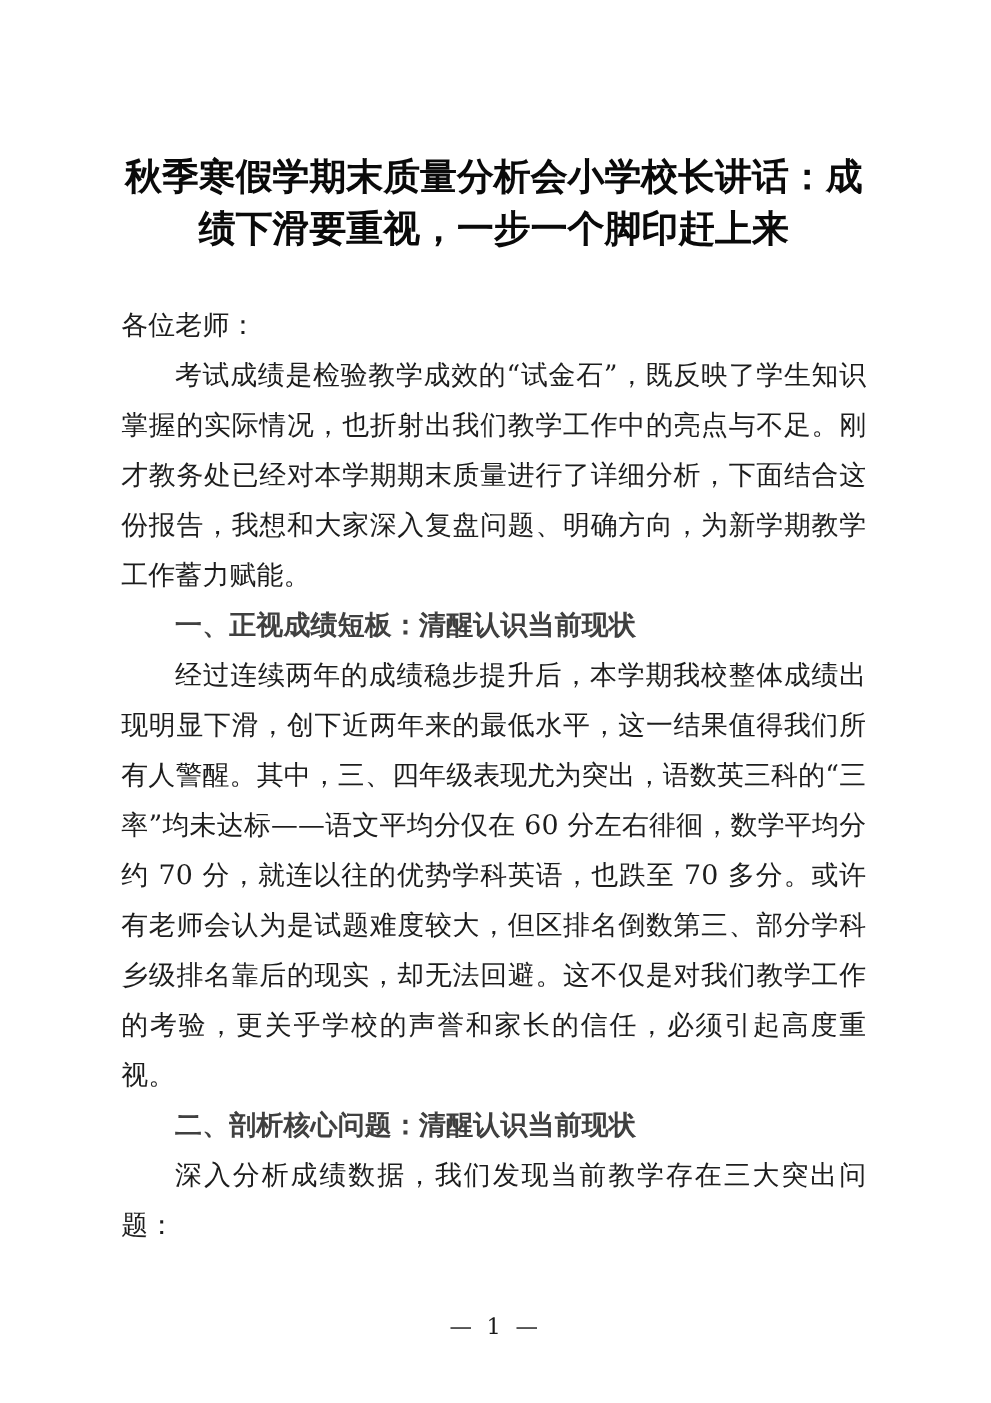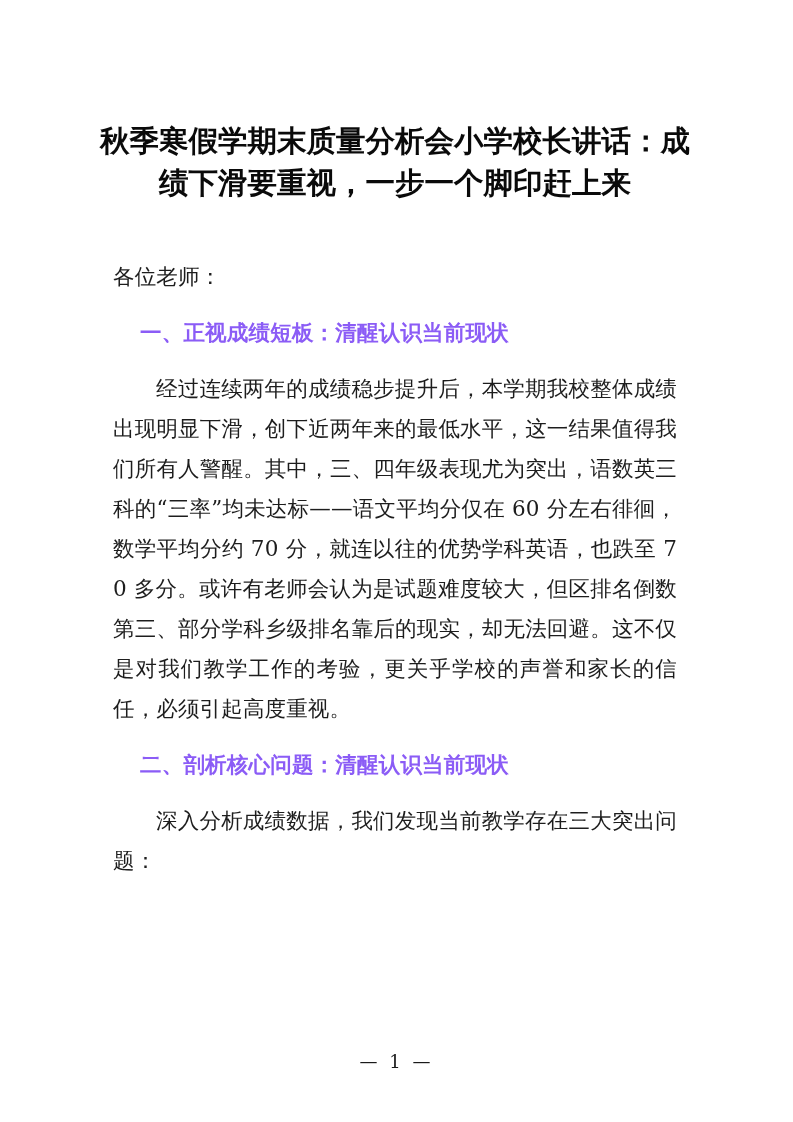--- a/index.html
+++ b/index.html
@@ -50,21 +50,21 @@
 
   .after-title-gap {
     height: 37px;
   }
 
   .para {
     font-family: "DejaVu Serif", "Liberation Serif", serif;
     font-size: 21.5px;
     line-height: 40px;
     color: #1d1d1d;
-    margin: 16px;
+    margin: 0;
     text-align: justify;
     text-justify: inter-character;
     word-break: break-all;
     letter-spacing: 0.15px;
   }
 
   .para.indent2 {
     text-indent: 2em;
   }
   .para.indent0 {
@@ -72,21 +72,21 @@
   }
   .para.indent-num {
     text-indent: 1.45em;
   }
 
   .section-heading {
     font-family: "DejaVu Sans", "Liberation Sans", sans-serif;
     font-weight: bold;
     font-size: 21.5px;
     line-height: 40px;
-    color: #8b5cf6;
+    color: #404040;
     margin: 0;
     text-indent: 2em;
     letter-spacing: 0.2px;
     word-break: break-all;
   }
 
   .footer {
     position: absolute;
     left: 0;
     top: 1035px;
@@ -105,20 +105,21 @@
 
   <div class="content">
 
     <h1 class="doc-title">秋季寒假学期末质量分析会小学校长讲话：成绩下滑要重视，一步一个脚印赶上来</h1>
 
     <div class="after-title-gap"></div>
 
     <p class="para indent0">各位老师：</p>
 
 
+    <p class="para indent2">考试成绩是检验教学成效的“试金石”，既反映了学生知识掌握的实际情况，也折射出我们教学工作中的亮点与不足。刚才教务处已经对本学期期末质量进行了详细分析，下面结合这份报告，我想和大家深入复盘问题、明确方向，为新学期教学工作蓄力赋能。</p>
 
     <h2 class="section-heading">一、正视成绩短板：清醒认识当前现状</h2>
 
     <p class="para indent2">经过连续两年的成绩稳步提升后，本学期我校整体成绩出现明显下滑，创下近两年来的最低水平，这一结果值得我们所有人警醒。其中，三、四年级表现尤为突出，语数英三科的“三率”均未达标——语文平均分仅在 60 分左右徘徊，数学平均分约 70 分，就连以往的优势学科英语，也跌至 70 多分。或许有老师会认为是试题难度较大，但区排名倒数第三、部分学科乡级排名靠后的现实，却无法回避。这不仅是对我们教学工作的考验，更关乎学校的声誉和家长的信任，必须引起高度重视。</p>
 
     <h2 class="section-heading">二、剖析核心问题：清醒认识当前现状</h2>
 
     <p class="para indent2">深入分析成绩数据，我们发现当前教学存在三大突出问题：</p>
 
 

